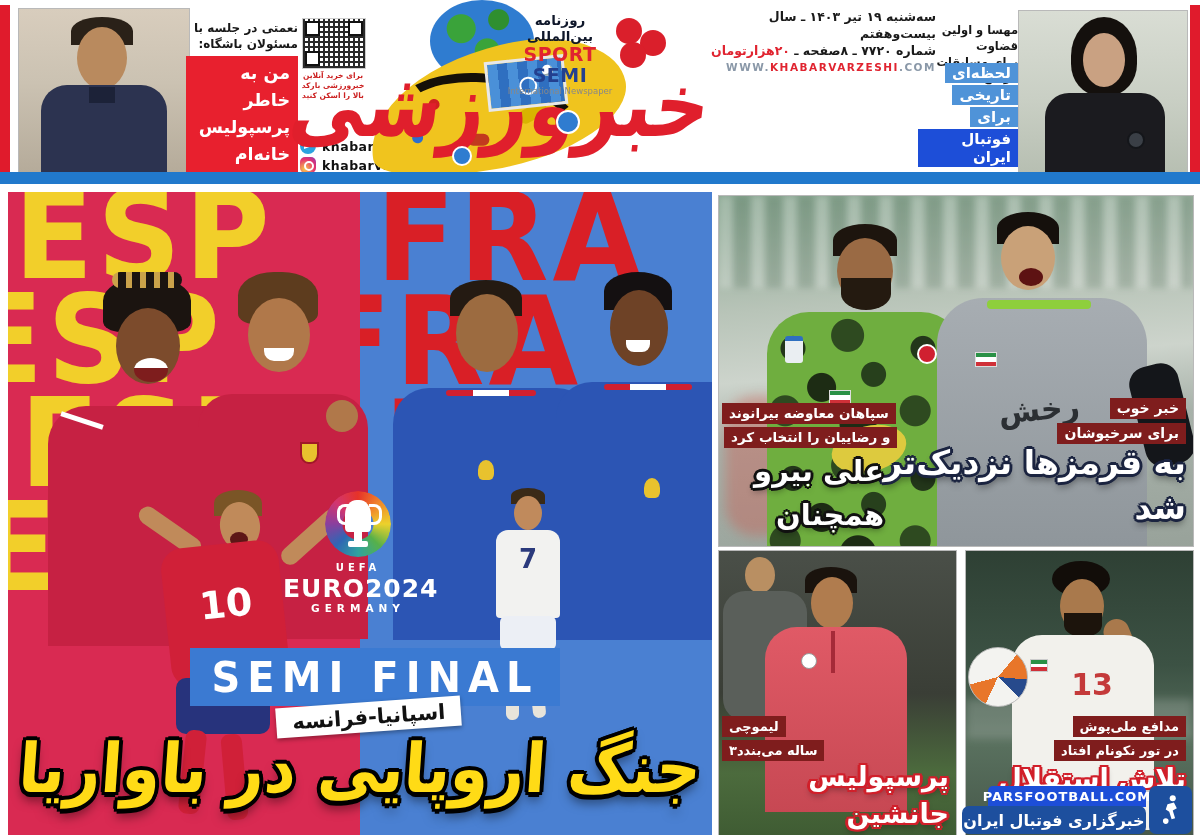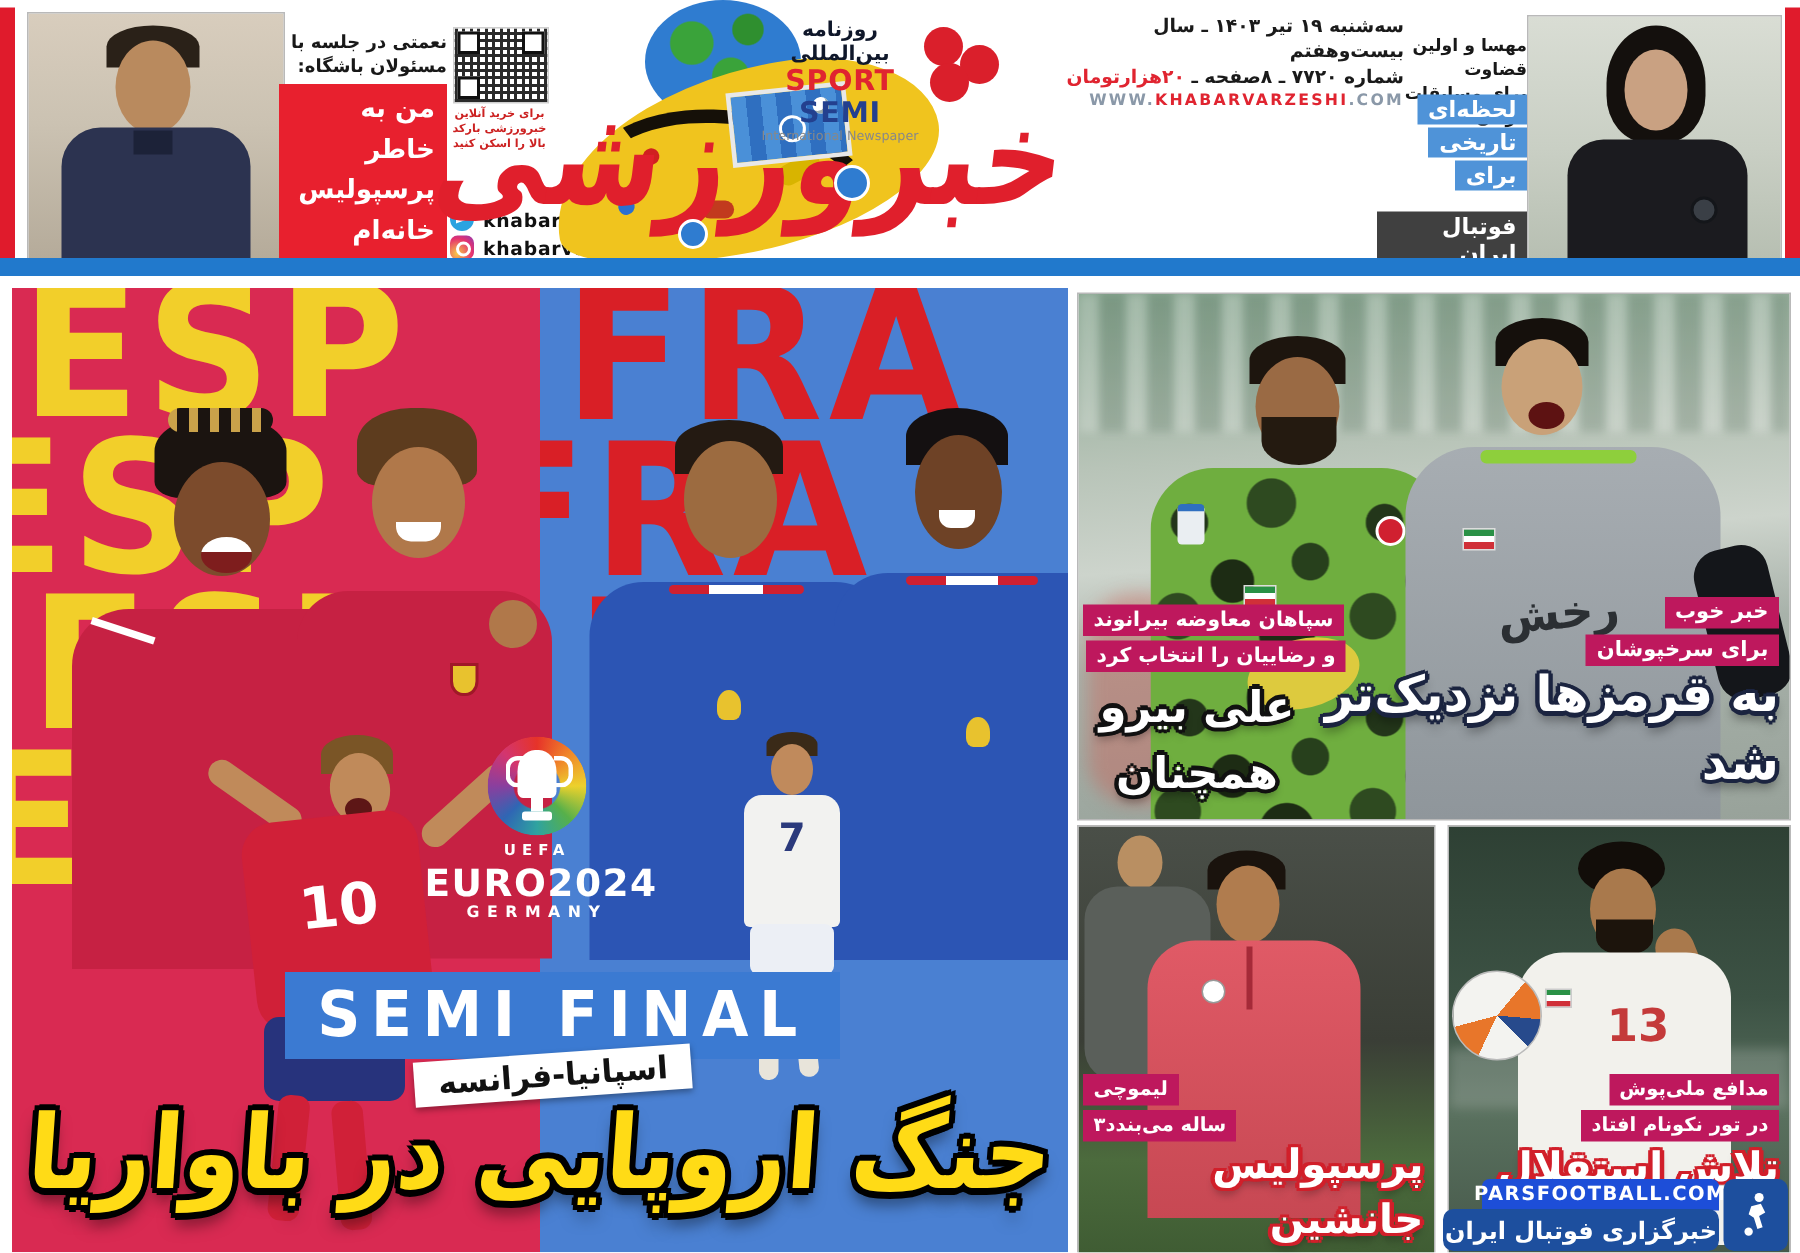--- a/index.html
+++ b/index.html
@@ -1,21 +1,21 @@
 <!DOCTYPE html>
 <html lang="fa"><head>
 <meta charset="utf-8">
 <style>
   html,body{margin:0;padding:0;background:#fff;}
   body{width:1200px;height:835px;font-family:"DejaVu Sans","Liberation Sans",sans-serif;}
   #page{position:relative;width:1200px;height:835px;background:#fff;overflow:hidden;}
   .ab{position:absolute;}
   .rtl{direction:rtl;}
   .photo{border:1px solid #b9b9b9;overflow:hidden;}
-  .chip{background:#be185d;color:#fff;font-weight:900;font-size:13.5px;line-height:21px;padding:0 7px;display:inline-block;white-space:nowrap;}
+  .chip{background:#7f1d1d;color:#fff;font-weight:900;font-size:13.5px;line-height:21px;padding:0 7px;display:inline-block;white-space:nowrap;}
   .stroke-navy{color:#fff;text-shadow:-2px -2px 0 #1b2440,2px -2px 0 #1b2440,-2px 2px 0 #1b2440,2px 2px 0 #1b2440,0 -3px 0 #1b2440,0 3px 0 #1b2440,-3px 0 0 #1b2440,3px 0 0 #1b2440,0 5px 7px rgba(0,0,0,.45);}
   .stroke-black{color:#fff;text-shadow:-2px -2px 0 #111,2px -2px 0 #111,-2px 2px 0 #111,2px 2px 0 #111,0 -3px 0 #111,0 3px 0 #111,-3px 0 0 #111,3px 0 0 #111,0 4px 6px rgba(0,0,0,.4);}
   .stroke-red{color:#fff;text-shadow:-2px -2px 0 #d11f2a,2px -2px 0 #d11f2a,-2px 2px 0 #d11f2a,2px 2px 0 #d11f2a,0 -2px 0 #d11f2a,0 2px 0 #d11f2a,-3px 0 0 #d11f2a,3px 0 0 #d11f2a,0 4px 6px rgba(0,0,0,.35);}
   .bigyellow{color:#ffdb16;font-weight:900;text-shadow:-3px -3px 0 #000,3px -3px 0 #000,-3px 3px 0 #000,3px 3px 0 #000,0 -4px 0 #000,0 4px 0 #000,-4px 0 0 #000,4px 0 0 #000,0 7px 10px rgba(0,0,0,.5);}
   .letterrow{font-weight:900;line-height:1;letter-spacing:4px;white-space:nowrap;transform:scaleY(1.06);}
 </style>
 </head>
 <body>
 
 <div id="page">
@@ -108,21 +108,21 @@
   </div>
 
   <div class="ab rtl" style="left:924px;top:22px;width:94px;text-align:right;font-size:11.5px;font-weight:900;color:#181818;line-height:16px;">
     <div>مهسا و اولین قضاوت</div>
     <div>برای مسابقات مردان</div>
   </div>
   <div class="ab rtl" style="left:918px;top:62px;width:100px;text-align:right;">
     <div><span style="display:inline-block;background:#4f93d8;color:#fff;font-size:15px;font-weight:900;padding:1px 7px;margin:1px 0;">لحظه‌ای</span></div>
     <div><span style="display:inline-block;background:#4f93d8;color:#fff;font-size:15px;font-weight:900;padding:1px 7px;margin:1px 0;">تاریخی</span></div>
     <div><span style="display:inline-block;background:#4f93d8;color:#fff;font-size:15px;font-weight:900;padding:1px 7px;margin:1px 0;">برای</span></div>
-    <div><span style="display:inline-block;background:#404040;color:#fff;font-size:15px;font-weight:900;padding:1px 7px;margin:13px 0;">فوتبال ایران</span></div>
+    <div><span style="display:inline-block;background:#1d4ed8;color:#fff;font-size:15px;font-weight:900;padding:1px 7px;margin:1px 0;">فوتبال ایران</span></div>
   </div>
   <div class="ab photo" style="left:1018px;top:10px;width:168px;height:161px;background:linear-gradient(180deg,#d9ddd4 0%,#c9cfc4 55%,#b7bfb2 100%);">
     <div class="ab" style="left:52px;top:6px;width:66px;height:78px;background:#14100d;border-radius:50% 50% 40% 40%;"></div>
     <div class="ab" style="left:64px;top:22px;width:42px;height:54px;background:#c9a182;border-radius:50%;"></div>
     <div class="ab" style="left:26px;top:82px;width:120px;height:80px;background:#1b1b1f;border-radius:24px 24px 0 0;"></div>
     <div class="ab" style="left:108px;top:120px;width:14px;height:14px;background:#3a3f46;border:2px solid #14161a;border-radius:50%;"></div>
   </div>
 
   <div class="ab" style="left:0;top:172px;width:1200px;height:12px;background:#2179cc;"></div>
 
@@ -250,21 +250,21 @@
     </div>
   </div>
 
   <span class="chip ab" style="right:14px;top:398px;font-size:14px;">خبر خوب</span>
   <span class="chip ab" style="right:14px;top:423px;font-size:14px;">برای سرخپوشان</span>
   <div class="ab rtl stroke-navy" style="right:14px;top:440px;width:330px;text-align:right;font-weight:900;">
     <div style="font-size:33px;line-height:45px;">به قرمزها نزدیک‌تر شد</div>
   </div>
   <span class="chip ab" style="left:722px;top:403px;">سپاهان معاوضه بیرانوند</span>
   <span class="chip ab" style="left:724px;top:427px;">و رضاییان را انتخاب کرد</span>
-  <div class="ab rtl stroke-black" style="left:712px;top:449px;width:172px;text-align:center;font-weight:900;">
+  <div class="ab rtl stroke-black" style="left:712px;top:449px;width:172px;font-weight:900;">
     <div style="font-size:29px;line-height:44px;">علی بیرو</div>
     <div style="font-size:29px;line-height:44px;">همچنان بیرون</div>
   </div>
 
   <div class="ab photo" style="left:718px;top:550px;width:237px;height:285px;background:linear-gradient(180deg,#4a4f48 0%,#3a3e36 50%,#4c6b3d 78%,#3f5c33 100%);">
     <div class="ab" style="left:26px;top:6px;width:30px;height:36px;background:#b98f62;border-radius:50%;"></div>
     <div class="ab" style="left:4px;top:40px;width:84px;height:130px;background:#5a5f5a;border-radius:22px;"></div>
     <div class="ab" style="left:86px;top:16px;width:52px;height:26px;background:#1a130d;border-radius:50% 50% 0 0;"></div>
     <div class="ab" style="left:92px;top:26px;width:42px;height:52px;background:#b07c4e;border-radius:50%;"></div>
     <div class="ab" style="left:46px;top:76px;width:142px;height:185px;background:linear-gradient(180deg,#e05a66,#c74853);border-radius:32px 32px 0 0;"></div>

